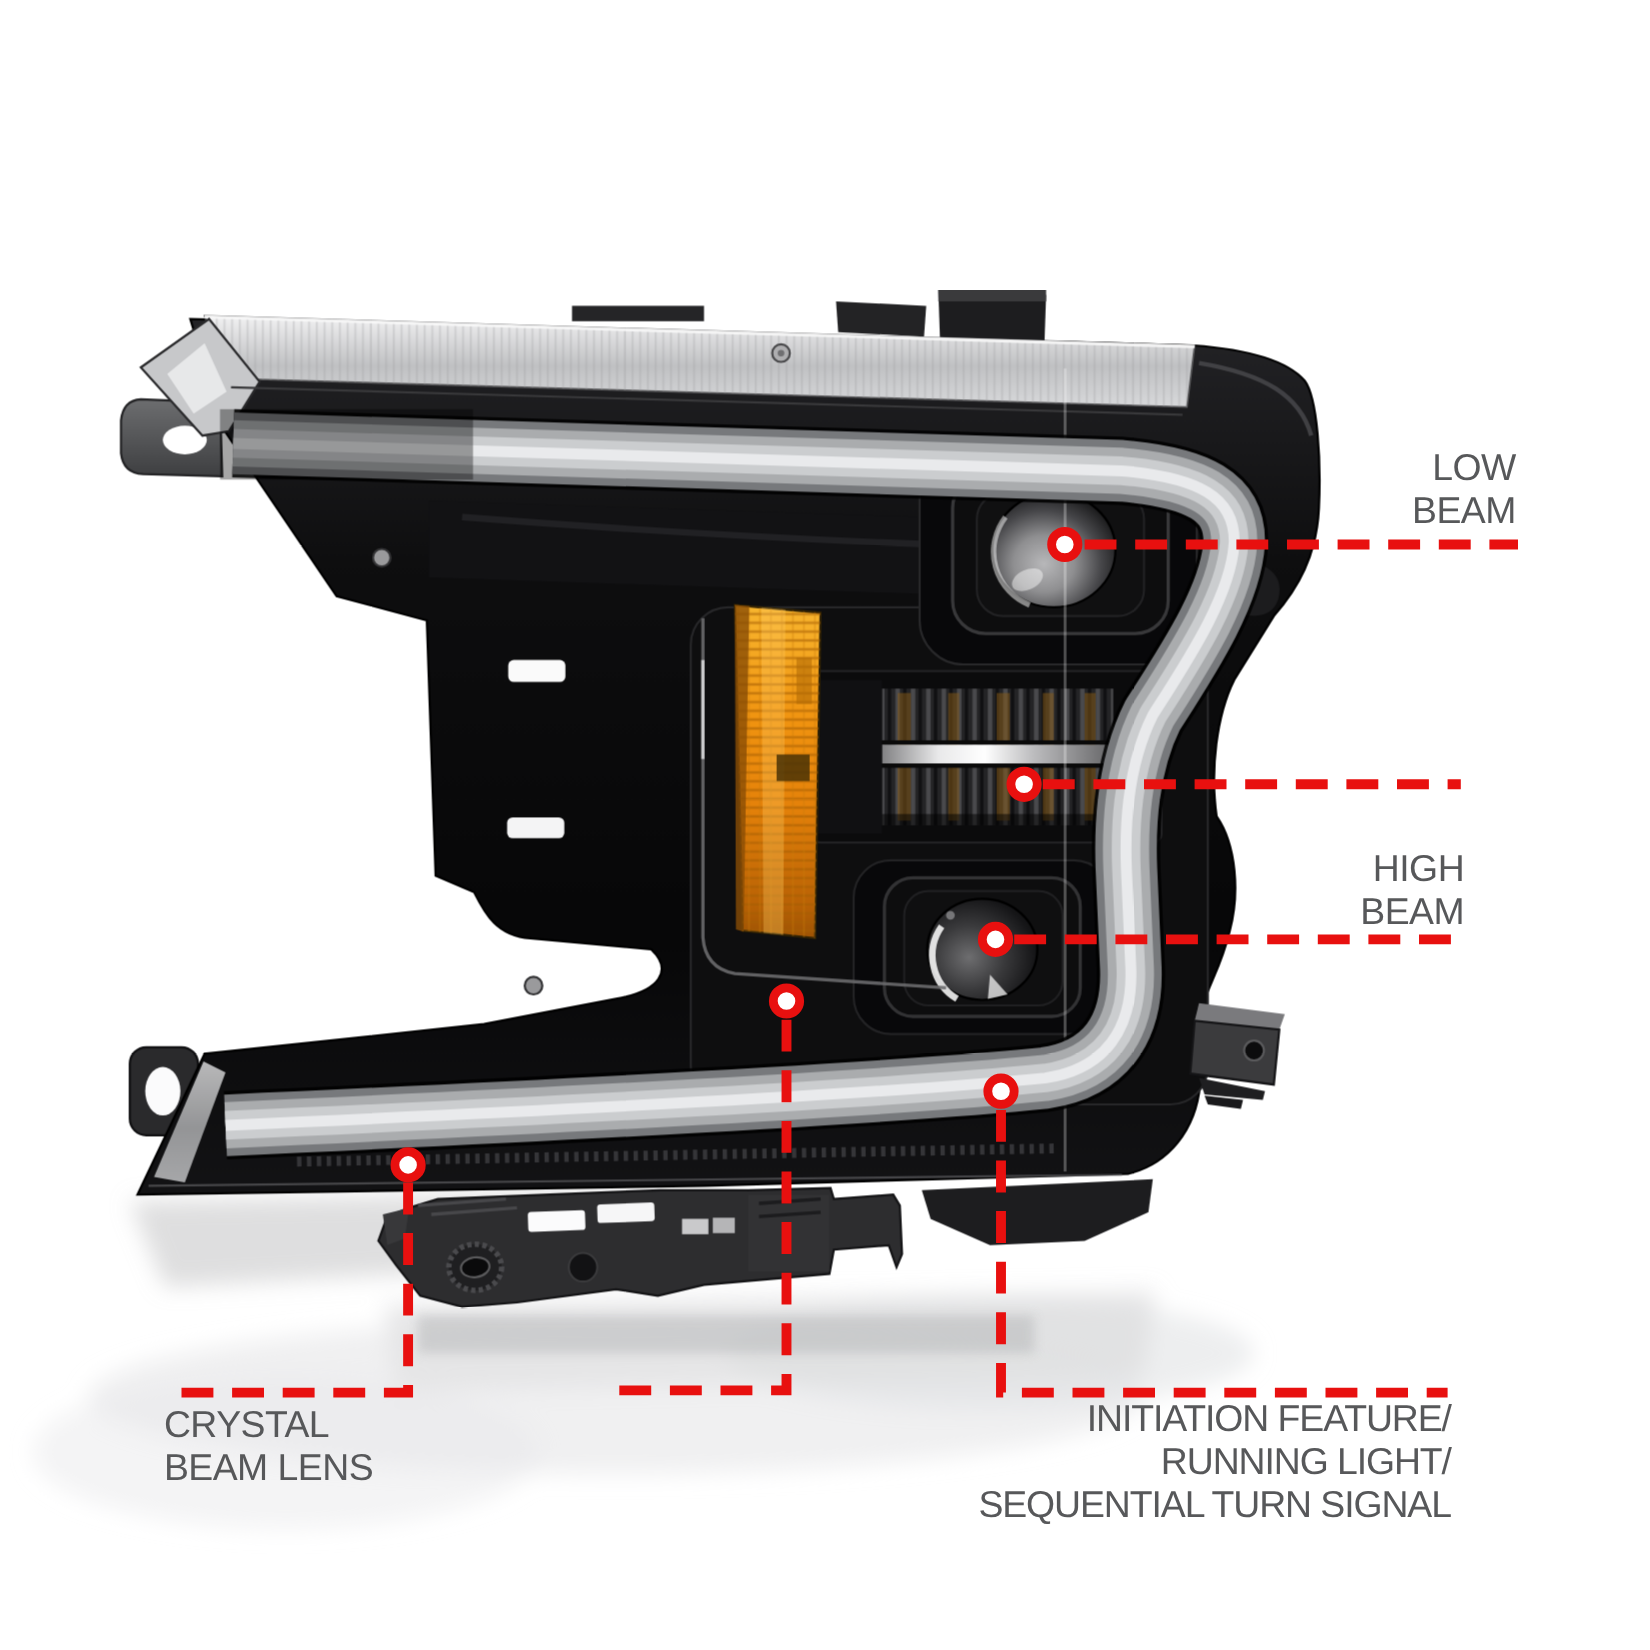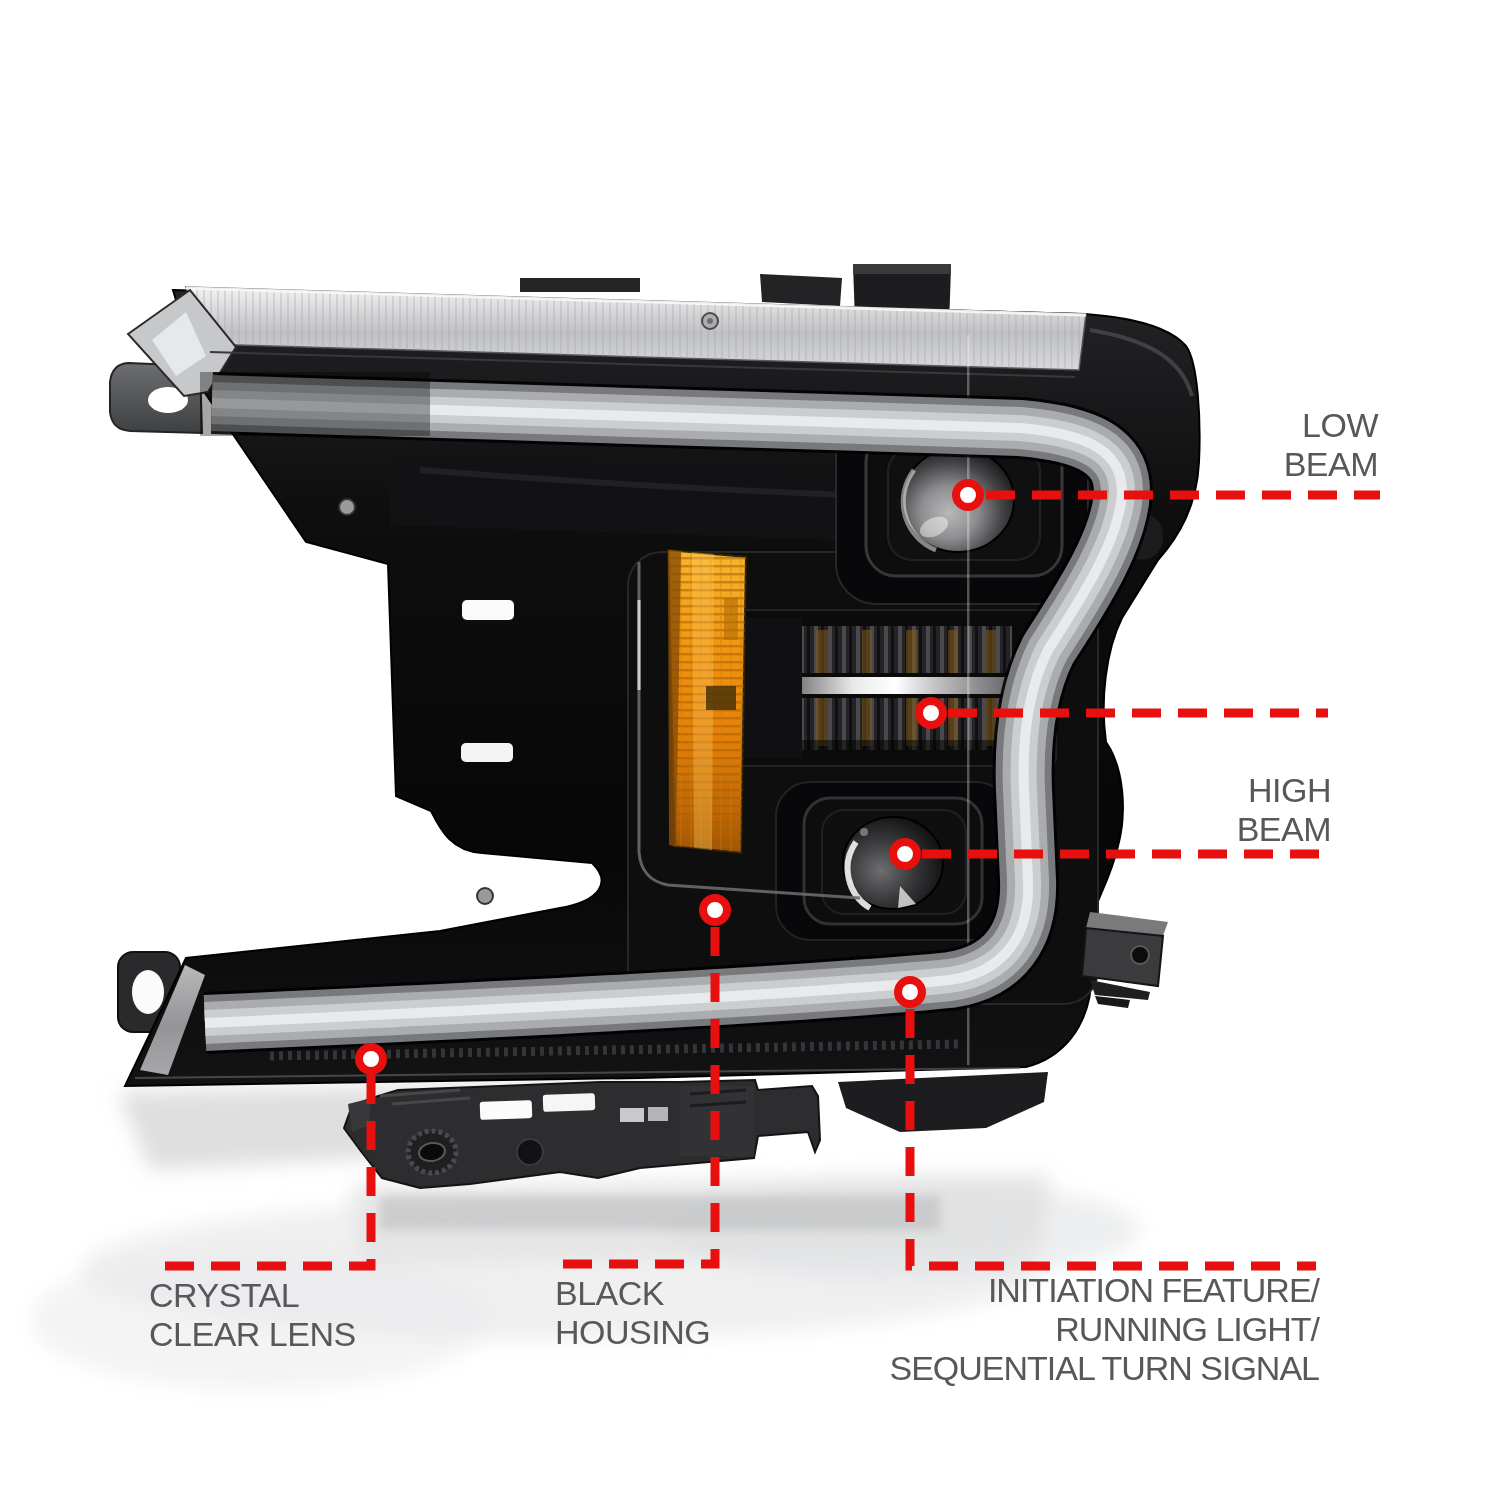--- a/index.html
+++ b/index.html
@@ -284,21 +284,19 @@
   </svg>
 
   <div class="callout-label align-right lbl-low">LOW
 BEAM</div>
 
 
   <div class="callout-label align-right lbl-high">HIGH
 BEAM</div>
 
   <div class="callout-label align-left lbl-crystal">CRYSTAL
-CLEAR LENS</div>
-
-  <div class="callout-label align-left lbl-black">BLACK
-HOUSING</div>
+BEAM LENS</div>
+
 
   <div class="callout-label align-right lbl-init">INITIATION FEATURE/
 RUNNING LIGHT/
 SEQUENTIAL TURN SIGNAL</div>
 </div>
 
 </body></html>

